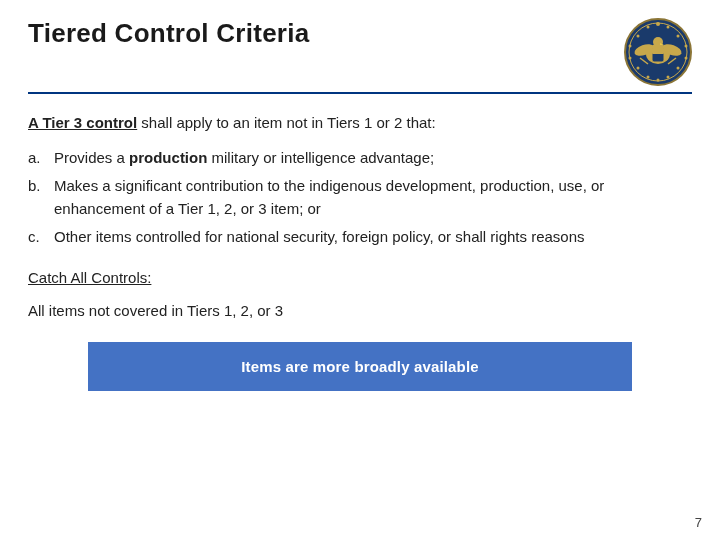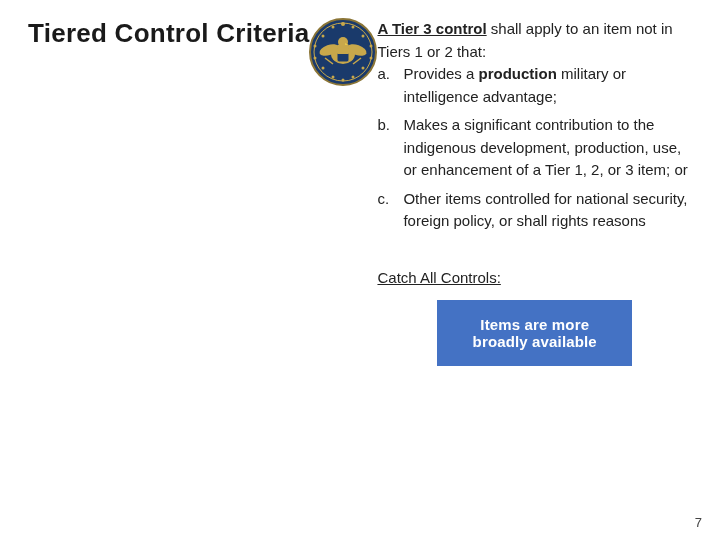--- a/index.html
+++ b/index.html
@@ -17,21 +17,21 @@
       color: #222;
       overflow: hidden;
     }
 
     .slide {
       width: 720px;
       height: 540px;
       padding: 18px 28px 16px 28px;
       position: relative;
       display: flex;
-      flex-direction: row;
+      flex-direction: column;
     }
 
     .header {
       display: flex;
       align-items: flex-start;
       justify-content: space-between;
       margin-bottom: 6px;
     }
 
     .title {
@@ -49,21 +49,21 @@
 
     .content {
       flex: 1;
       display: flex;
       flex-direction: column;
       gap: 0;
     }
 
     .intro-line {
       font-size: 15px;
-      margin-bottom: 0;
+      margin-bottom: 12px;
       line-height: 1.5;
     }
 
     .underline-bold {
       text-decoration: underline;
       font-weight: bold;
     }
 
     .list-section {
       margin-bottom: 14px;
@@ -84,21 +84,21 @@
     }
 
     .list-text {
       flex: 1;
     }
 
     .catch-all {
       font-size: 15px;
       text-decoration: underline;
       margin-bottom: 14px;
-      margin-top: 16px;
+      margin-top: 0;
     }
 
     .all-items {
       font-size: 15px;
       margin-bottom: 20px;
       line-height: 1.5;
     }
 
     .banner {
       background-color: #4472c4;
@@ -186,19 +186,20 @@
         <span class="list-text">Makes a significant contribution to the indigenous development, production, use, or enhancement of a Tier 1, 2, or 3 item; or</span>
       </div>
       <div class="list-item">
         <span class="list-label">c.</span>
         <span class="list-text">Other items controlled for national security, foreign policy, or shall rights reasons</span>
       </div>
     </div>
 
     <div class="catch-all">Catch All Controls:</div>
 
+    <div class="all-items">All items not covered in Tiers 1, 2, or 3</div>
 
     <div class="banner">Items are more broadly available</div>
 
   </div>
 
   <div class="page-number">7</div>
 </div>
 
 </body></html>

